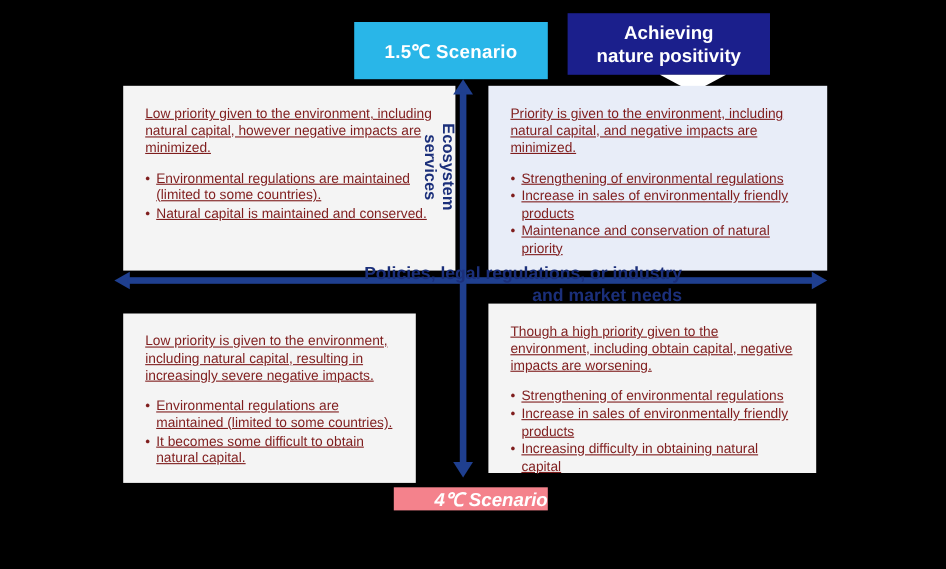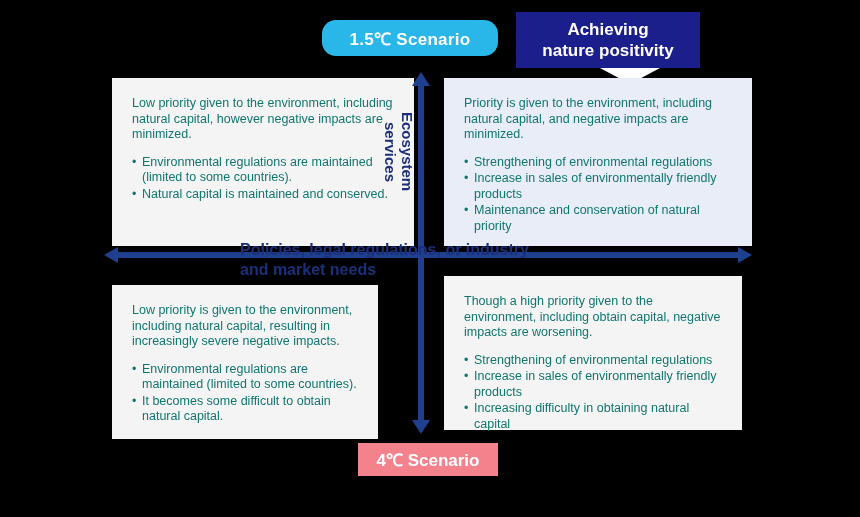--- a/index.html
+++ b/index.html
@@ -31,25 +31,24 @@
     align-items: center;
     justify-content: center;
     text-align: center;
     font-weight: bold;
     color: #ffffff;
   }
   #label-15c {
     left: 322px;
     top: 20px;
     width: 176px;
-    height: 36px;
+    height: 52px;
     background: #29b6e8;
     font-size: 17px;
     letter-spacing: 0.3px;
-    border-radius: 14px;
   }
   #label-nature {
     left: 516px;
     top: 12px;
     width: 184px;
     height: 56px;
     background: #1b1f8c;
     font-size: 17px;
     line-height: 21px;
   }
@@ -63,38 +62,40 @@
     border-right: 30px solid transparent;
     border-top: 16px solid #ffffff;
   }
 
   
   #label-4c {
     position: absolute;
     left: 358px;
     top: 443px;
     width: 140px;
-    height: 33px;
+    height: 21px;
     background: #f4828c;
     color: #ffffff;
     font-weight: bold;
     font-size: 17px;
     display: flex;
     align-items: center;
-    justify-content: center;
+    justify-content: flex-end;
+    font-style: italic;
   }
 
   
   .quad {
     position: absolute;
     box-sizing: border-box;
     padding: 18px 16px 12px 20px;
     font-size: 12.5px;
     line-height: 15.5px;
-    color: #0f766e;
+    color: #7f1d1d;
+    text-decoration: underline;
   }
   .quad p { margin: 0 0 12px 0; }
   .quad ul {
     margin: 0;
     padding: 0;
     list-style: none;
   }
   .quad li {
     position: relative;
     padding-left: 10px;
@@ -187,21 +188,21 @@
     border-right: 9px solid transparent;
     border-top: 14px solid #1f3f8f;
   }
 
   
   #axis-h-title {
     position: absolute;
     left: 240px;
     top: 240px;
     width: 380px;
-    text-align: left;
+    text-align: right;
     font-weight: bold;
     font-size: 16px;
     line-height: 20px;
     color: #1b2f7a;
   }
   #axis-v-title {
     position: absolute;
     left: 396px;
     top: 112px;
     width: 20px;

